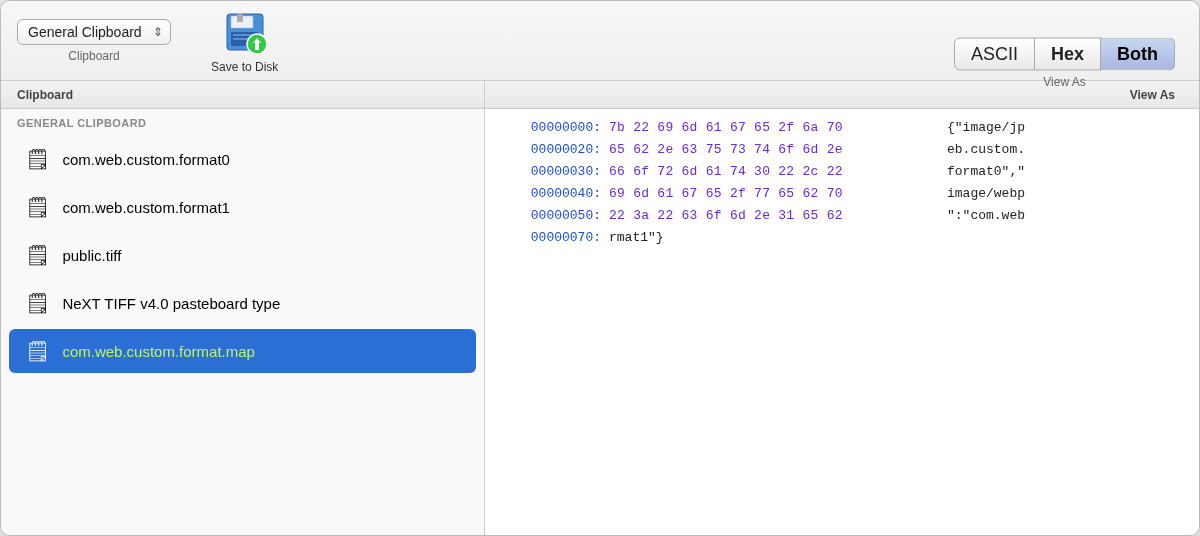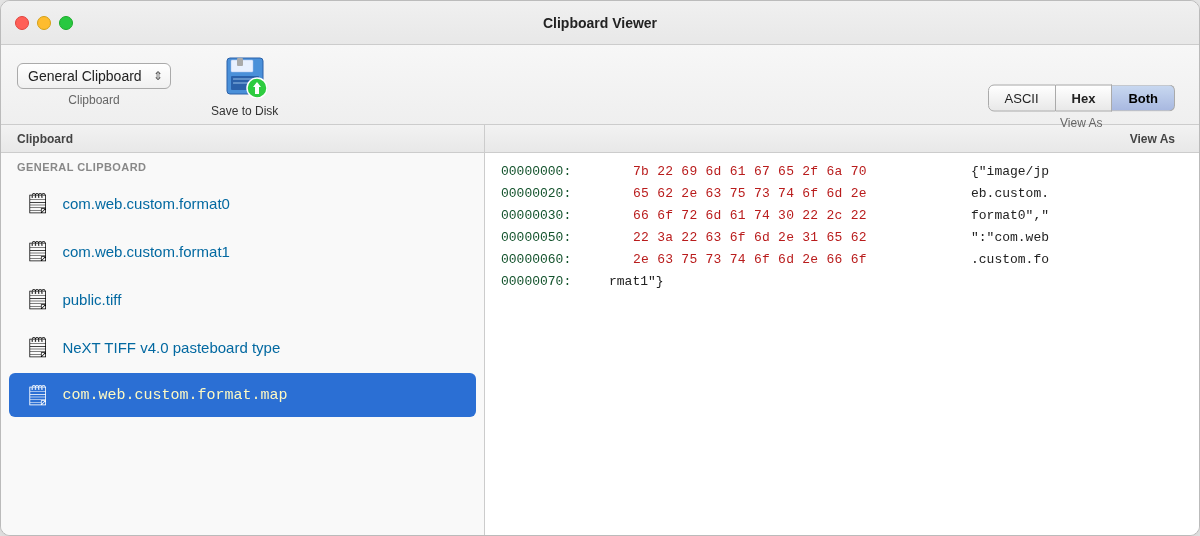--- a/index.html
+++ b/index.html
@@ -153,21 +153,21 @@
 
     .view-as-buttons {
       display: flex;
       gap: 0;
     }
 
     .view-as-btn {
       background: linear-gradient(to bottom, #ffffff, #e8e8e8);
       border: 1px solid #aaa;
       padding: 5px 16px;
-      font-size: 13px;
+      font-size: 18px;
       cursor: pointer;
       color: #222;
       margin-top: 44px;
     }
     .view-as-btn:first-child { border-radius: 6px 0 0 6px; }
     .view-as-btn:last-child { border-radius: 0 6px 6px 0; }
     .view-as-btn:not(:first-child) { border-left: none; font-weight: bold; }
     .view-as-btn.active {
       background: linear-gradient(to bottom, #c8d8f0, #a8b8e0);
       color: #000;
@@ -255,74 +255,65 @@
       font-size: 20px;
       flex-shrink: 0;
     }
 
     .list-item.selected .list-item-icon {
       color: white;
     }
 
     .list-item-label {
       font-size: 15px;
-      color: #0369a1;
+      color: #000000;
     }
 
     .list-item.selected .list-item-label {
-      color: #fef9c3;
-      font-family: Liberation Mono, monospace;
+      color: #bef264;
     }
 
     
     .right-panel {
       flex: 1;
       background: #ffffff;
       overflow-y: auto;
       padding: 8px 16px;
       font-family: "Menlo", "Monaco", "Courier New", monospace;
       font-size: 13px;
     }
 
     .hex-row {
       display: flex;
       gap: 8px;
       line-height: 1.7;
       white-space: nowrap;
     }
 
     .hex-offset {
-      color: #14532d;
+      color: #1d4ed8;
       min-width: 100px;
+      text-align: right;
     }
 
     .hex-bytes {
-      color: #b91c1c;
+      color: #6d28d9;
       min-width: 330px;
       letter-spacing: 0.02em;
-      margin-left: 24px;
     }
 
     .hex-ascii {
       color: #222;
     }
   </style>
 </head>
 <body>
 
 <div class="window">
 
-  <div class="titlebar">
-    <div class="traffic-lights">
-      <div class="traffic-light close"></div>
-      <div class="traffic-light minimize"></div>
-      <div class="traffic-light maximize"></div>
-    </div>
-    <span class="titlebar-title">Clipboard Viewer</span>
-  </div>
 
   <div class="toolbar">
     <div class="toolbar-left">
       <div class="clipboard-select-wrap">
         <select class="clipboard-select">
           <option>General Clipboard</option>
         </select>
         <span class="select-arrow">⇕</span>
       </div>
       <span class="toolbar-label-clipboard">Clipboard</span>
@@ -415,28 +406,28 @@
           <span class="hex-offset">00000020:</span>
           <span class="hex-bytes">65 62 2e 63 75 73 74 6f 6d 2e</span>
           <span class="hex-ascii">eb.custom.</span>
         </div>
         <div class="hex-row">
           <span class="hex-offset">00000030:</span>
           <span class="hex-bytes">66 6f 72 6d 61 74 30 22 2c 22</span>
           <span class="hex-ascii">format0","</span>
         </div>
         <div class="hex-row">
+          <span class="hex-offset">00000040:</span>
+          <span class="hex-bytes">69 6d 61 67 65 2f 77 65 62 70</span>
+          <span class="hex-ascii">image/webp</span>
+        </div>
+        <div class="hex-row">
           <span class="hex-offset">00000050:</span>
           <span class="hex-bytes">22 3a 22 63 6f 6d 2e 31 65 62</span>
           <span class="hex-ascii">":"com.web</span>
         </div>
         <div class="hex-row">
-          <span class="hex-offset">00000060:</span>
-          <span class="hex-bytes">2e 63 75 73 74 6f 6d 2e 66 6f</span>
-          <span class="hex-ascii">.custom.fo</span>
-        </div>
-        <div class="hex-row">
           <span class="hex-offset">00000070:</span>
           <span class="hex-ascii">rmat1"}</span>
         </div>
       </div>
   </div>
 </div>
 
 </body></html>

